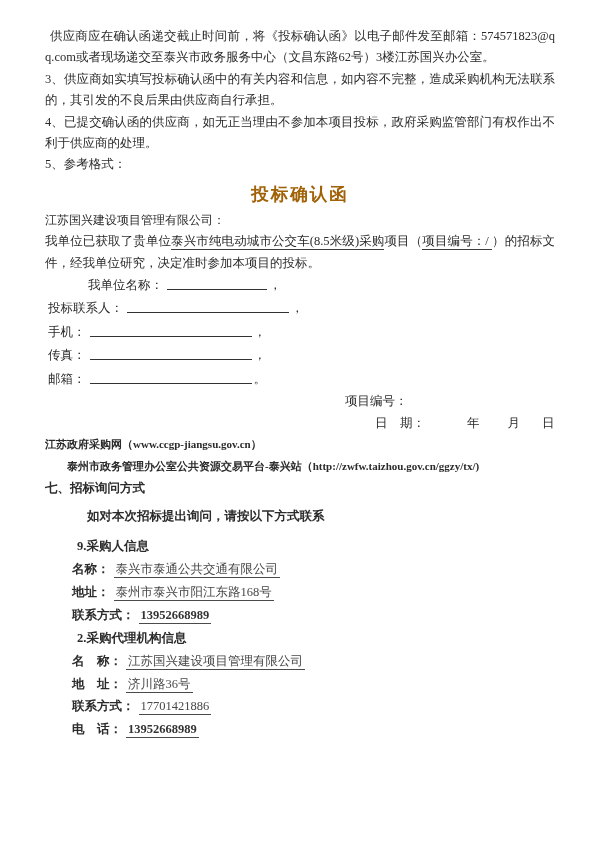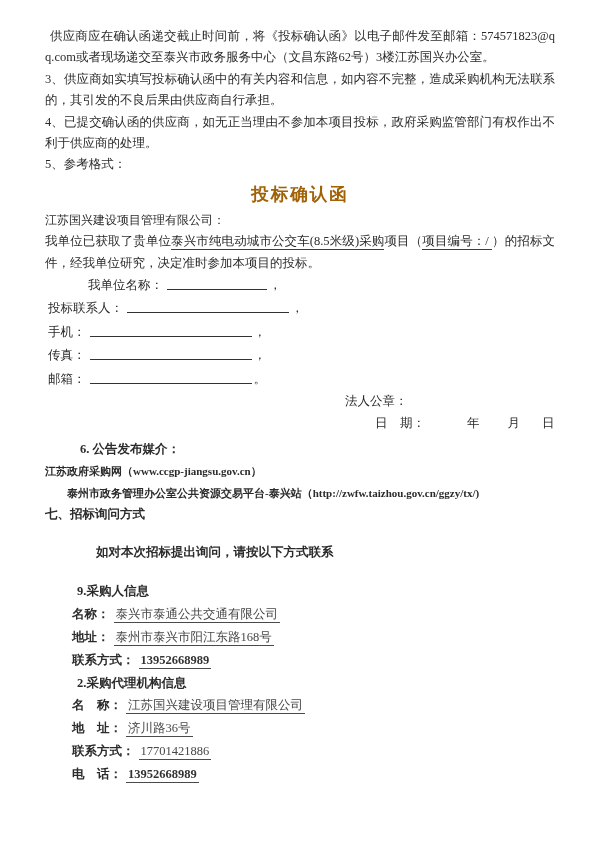--- a/index.html
+++ b/index.html
@@ -41,21 +41,21 @@
   .date-row { font-size:12.5px; line-height:21.4px; padding-left:330px; white-space:nowrap; }
   .date-row .yr { margin-left:42px; }
   .date-row .mo { margin-left:28px; }
   .date-row .dy { margin-left:22px; }
 
   .s6-head { margin:5px 0 0 0; padding-left:35px; font-size:12.5px; line-height:21.8px; font-weight:700; }
   .media { margin:0; font-size:11px; line-height:21.8px; font-weight:700; text-align:justify; word-break:break-all; }
   .media-indent { text-indent:2em; }
 
   .s7-head  { margin:0; font-size:12.5px; line-height:21.8px; font-weight:700; }
-  .s7-intro { margin:16px; padding-left:35px; font-size:12.5px; line-height:21.8px; font-weight:700; }
+  .s7-intro { margin:7px; padding-left:35px; font-size:12.5px; line-height:21.8px; font-weight:700; }
   .sub-head { padding-left:32px; font-size:12.5px; line-height:22.9px; font-weight:700; }
   .c-row    { padding-left:27px; font-size:12.5px; line-height:22.9px; white-space:nowrap; }
   .c-lbl    { font-weight:700; }
   .c-val    { color:#474747; border-bottom:1px solid #4a4a4a; padding:0 2px 1px 2px; margin-left:4px; }
   .c-val.bold { font-weight:700; color:#333; }
   .uline-group { border-bottom:1px solid #4a4a4a; padding-bottom:1px; margin-left:4px; }
   .uline-group .co { color:#474747; padding:0 2px; }
   .uline-group .gap { display:inline-block; width:40px; }
   .uline-group .person { font-weight:700; color:#2b2b2b; padding-right:4px; }
 </style>
@@ -85,27 +85,26 @@
     <span>手机：</span><span class="blank blank-lg"></span><span>，</span>
   </div>
   <div class="fline fline-rest">
     <span>传真：</span><span class="blank blank-lg"></span><span>，</span>
   </div>
   <div class="fline fline-rest">
     <span>邮箱：</span><span class="blank blank-lg"></span><span>。</span>
   </div>
 
   <div class="seal-row">
-    <span>法人公章：</span>
+    <span>项目编号：</span>
   </div>
   <div class="date-row">
     <span>日　期：</span><span class="yr">年</span><span class="mo">月</span><span class="dy">日</span>
   </div>
 
-  <p class="s6-head">6. 公告发布媒介：</p>
   <p class="media">江苏政府采购网（www.ccgp-jiangsu.gov.cn）</p>
   <p class="media media-indent">泰州市政务管理办公室公共资源交易平台-泰兴站（http://zwfw.taizhou.gov.cn/ggzy/tx/)</p>
 
   <p class="s7-head">七、招标询问方式</p>
   <p class="s7-intro">如对本次招标提出询问，请按以下方式联系</p>
 
   <div class="sub-head">9.采购人信息</div>
   <div class="c-row">
     <span class="c-lbl">名称：</span><span class="c-val">泰兴市泰通公共交通有限公司</span>
   </div>

